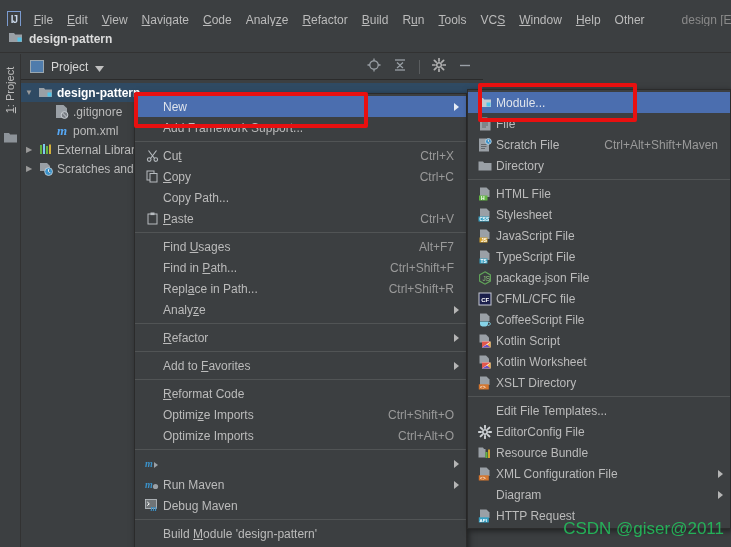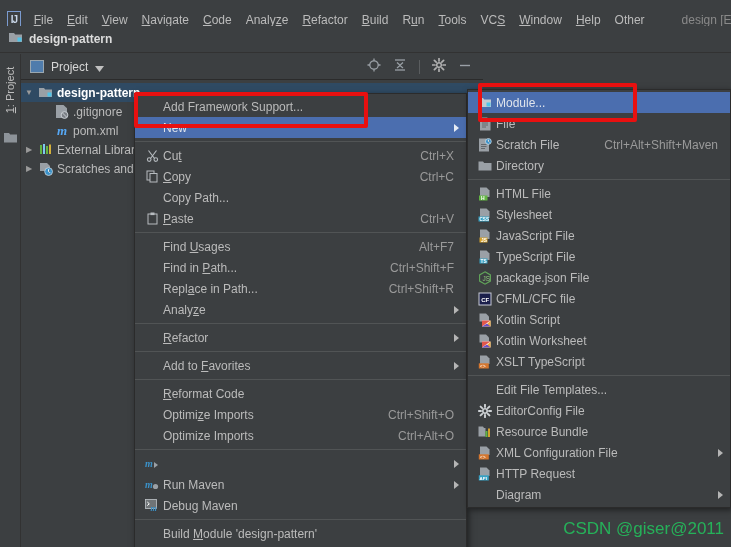--- a/index.html
+++ b/index.html
@@ -291,29 +291,29 @@
             <path d="M9.6 7.2 V9.6 L11.3 10.6" stroke="#ffffff" stroke-width="1"></path>
           </svg>
         </span>
         <span class="lbl">Scratches and Consoles</span>
       </div>
     </div>
   </div>
 
   <div class="menu" id="ctx-main">
 
+    <div class="row hl">
+      <span class="gutter"></span>
+      <span class="text">New</span>
+      <span class="arrow"></span>
+    </div>
+
     <div class="row">
       <span class="gutter"></span>
       <span class="text">Add Framework Support...</span>
-    </div>
-
-    <div class="row hl">
-      <span class="gutter"></span>
-      <span class="text">New</span>
-      <span class="arrow"></span>
     </div>
 
     <div class="sep"></div>
 
     <div class="row">
       <span class="gutter">
         <svg width="13" height="13" viewBox="0 0 13 13">
           <path d="M2.5 1.5 L8.5 9.5 M10.5 1.5 L4.5 9.5" stroke="#b7bcc0" stroke-width="1.1" fill="none"></path>
           <circle cx="3.2" cy="10.6" r="1.8" fill="none" stroke="#b7bcc0" stroke-width="1.1"></circle>
           <circle cx="9.8" cy="10.6" r="1.8" fill="none" stroke="#b7bcc0" stroke-width="1.1"></circle>
@@ -566,20 +566,30 @@
     <div class="row">
       <span class="gutter">
         <svg width="14" height="14" viewBox="0 0 14 14">
           <rect x="1" y="1" width="12" height="12" fill="#1b1f4b" stroke="#c8ccd8" stroke-width="1"></rect>
           <text x="3.2" y="9.8" font-size="6" fill="#ffffff" font-family="Liberation Sans, sans-serif" font-weight="bold">CF</text>
         </svg>
       </span>
       <span class="text">CFML/CFC file</span>
     </div>
 
+    <div class="row">
+      <span class="gutter">
+        <svg width="14" height="14" viewBox="0 0 14 14">
+          <path d="M2 0.5 H8.5 L11.5 3.5 V8 H2 Z" fill="#9aa0a6"></path>
+          <path d="M2 8.5 H10 V11 A2.4 2.4 0 0 1 7.6 13.4 H4.4 A2.4 2.4 0 0 1 2 11 Z" fill="#86d3e8"></path>
+          <path d="M10 9.3 A1.6 1.6 0 1 1 10 12.2" fill="none" stroke="#86d3e8" stroke-width="1"></path>
+        </svg>
+      </span>
+      <span class="text">CoffeeScript File</span>
+    </div>
 
     <div class="row">
       <span class="gutter">
         <svg width="14" height="14" viewBox="0 0 14 14">
           <path d="M1.5 0.5 H8 L11 3.5 V8.5 H1.5 Z" fill="#9aa0a6"></path>
           <path d="M4 7.5 H12.5 V13.5 H4 Z" fill="#ffffff"></path>
           <path d="M4 7.5 L12.5 7.5 L4 13.5 Z" fill="#e2574c"></path>
           <path d="M12.5 7.5 L12.5 13.5 L7 13.5 Z" fill="#f4a93a"></path>
           <path d="M4 13.5 L9 10.5 L12.5 13.5 Z" fill="#6c4ec4"></path>
         </svg>
@@ -601,21 +611,21 @@
     </div>
 
     <div class="row">
       <span class="gutter">
         <svg width="14" height="14" viewBox="0 0 14 14">
           <path d="M2 0.5 H8.5 L11.5 3.5 V9 H2 Z" fill="#9aa0a6"></path>
           <rect x="0.8" y="8.3" width="10" height="5.2" fill="#d4762e"></rect>
           <text x="1.8" y="12.6" font-size="5" fill="#ffffff" font-family="Liberation Mono, monospace">&lt;&gt;</text>
         </svg>
       </span>
-      <span class="text">XSLT TypeScript</span>
+      <span class="text">XSLT Directory</span>
     </div>
 
     <div class="sep"></div>
 
     <div class="row">
       <span class="gutter"></span>
       <span class="text">Edit File Templates...</span>
     </div>
 
     <div class="row">
@@ -646,35 +656,35 @@
           <path d="M2 0.5 H8.5 L11.5 3.5 V9 H2 Z" fill="#9aa0a6"></path>
           <rect x="0.8" y="8.3" width="10" height="5.2" fill="#d4762e"></rect>
           <text x="1.8" y="12.6" font-size="5" fill="#ffffff" font-family="Liberation Mono, monospace">&lt;&gt;</text>
         </svg>
       </span>
       <span class="text">XML Configuration File</span>
       <span class="arrow"></span>
     </div>
 
     <div class="row">
+      <span class="gutter"></span>
+      <span class="text">Diagram</span>
+      <span class="arrow"></span>
+    </div>
+
+    <div class="row">
       <span class="gutter">
         <svg width="14" height="14" viewBox="0 0 14 14">
           <path d="M2 0.5 H8.5 L11.5 3.5 V9 H2 Z" fill="#9aa0a6"></path>
           <rect x="0.8" y="8.3" width="10" height="5.2" fill="#37a1c4"></rect>
           <text x="1.6" y="12.6" font-size="4.4" fill="#ffffff" font-family="Liberation Sans, sans-serif" font-weight="bold">API</text>
         </svg>
       </span>
       <span class="text">HTTP Request</span>
     </div>
-
-    <div class="row">
-      <span class="gutter"></span>
-      <span class="text">Diagram</span>
-      <span class="arrow"></span>
-    </div>
   </div>
 
   <div class="annot" id="annot-new"></div>
   <div class="annot" id="annot-mod"></div>
 
   <div class="watermark">CSDN @giser@2011</div>
 
 </div>
 
 </body></html>

